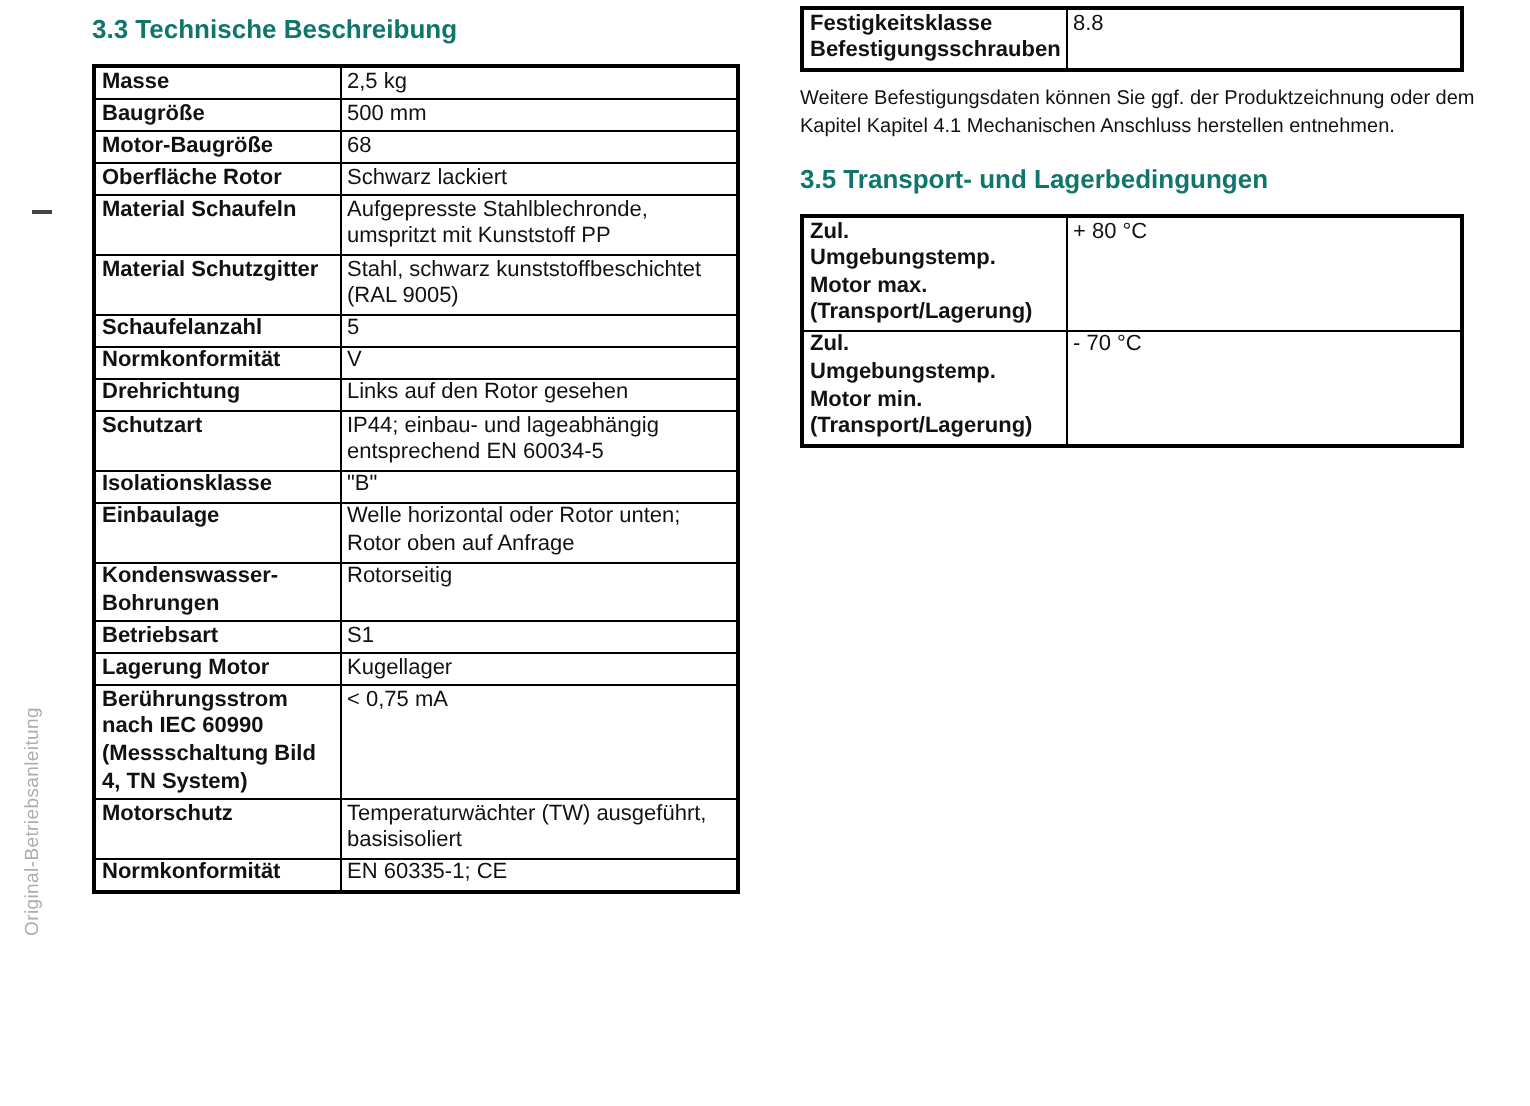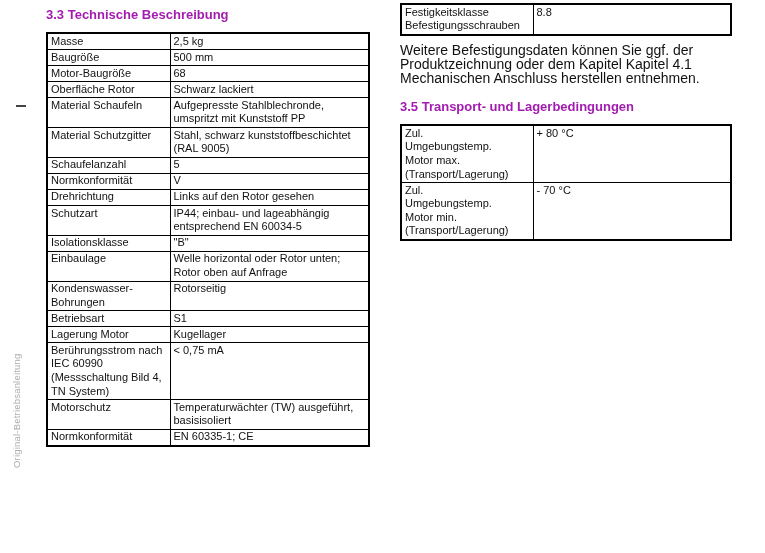--- a/index.html
+++ b/index.html
@@ -27,44 +27,44 @@
     width: 10px; height: 2px;
     background: #444444;
   }
   .left-col  { position: absolute; left: 46px;  top: 7px; width: 322px; }
   .right-col { position: absolute; left: 400px; top: 3px; width: 352px; }
   h2.section-heading {
     font-size: 13px;
     line-height: 16px;
     font-weight: bold;
     margin: 0;
-    color: #a21caf;
+    color: #0f766e;
   }
   .left-col h2.section-heading { margin-bottom: 9px; }
   table.spec-table {
     border-collapse: collapse;
     border: 2px solid #000000;
     table-layout: fixed;
     background: #ffffff;
   }
   table.spec-table td {
     border: 1px solid #000000;
     vertical-align: top;
     padding: 0.5px 3px 1px 3px;
     font-size: 11px;
     line-height: 13.6px;
     overflow: hidden;
   }
-  table.spec-table td.label { font-weight: normal; white-space: pre-line; }
+  table.spec-table td.label { font-weight: bold; white-space: pre-line; }
   .tbl-left  { width: 322px; }
   .tbl-right { width: 330px; }
   .note {
     width: 350px;
     margin-top: 7px;
-    font-size: 14px;
+    font-size: 10px;
     line-height: 14.2px;
   }
   .right-col h2.section-heading { margin-top: 11px; }
   .right-col .tbl-right.transport { margin-top: 9px; }
 </style>
 </head>
 <body>
 
 <div class="side-text">Original-Betriebsanleitung</div>
 <div class="fold-dash"></div>

